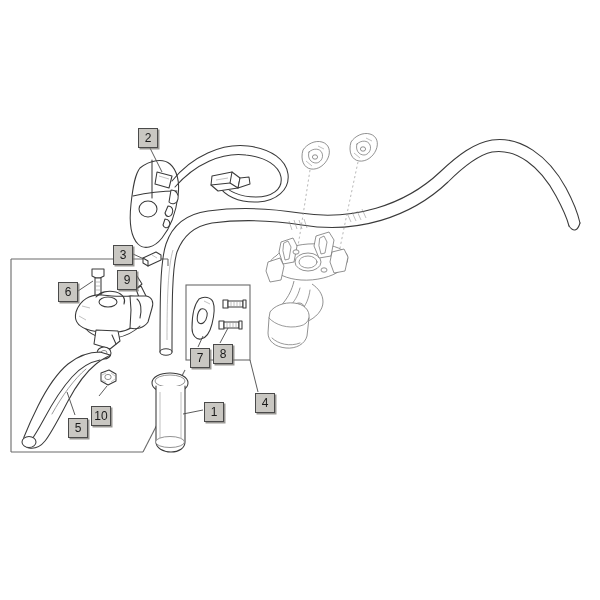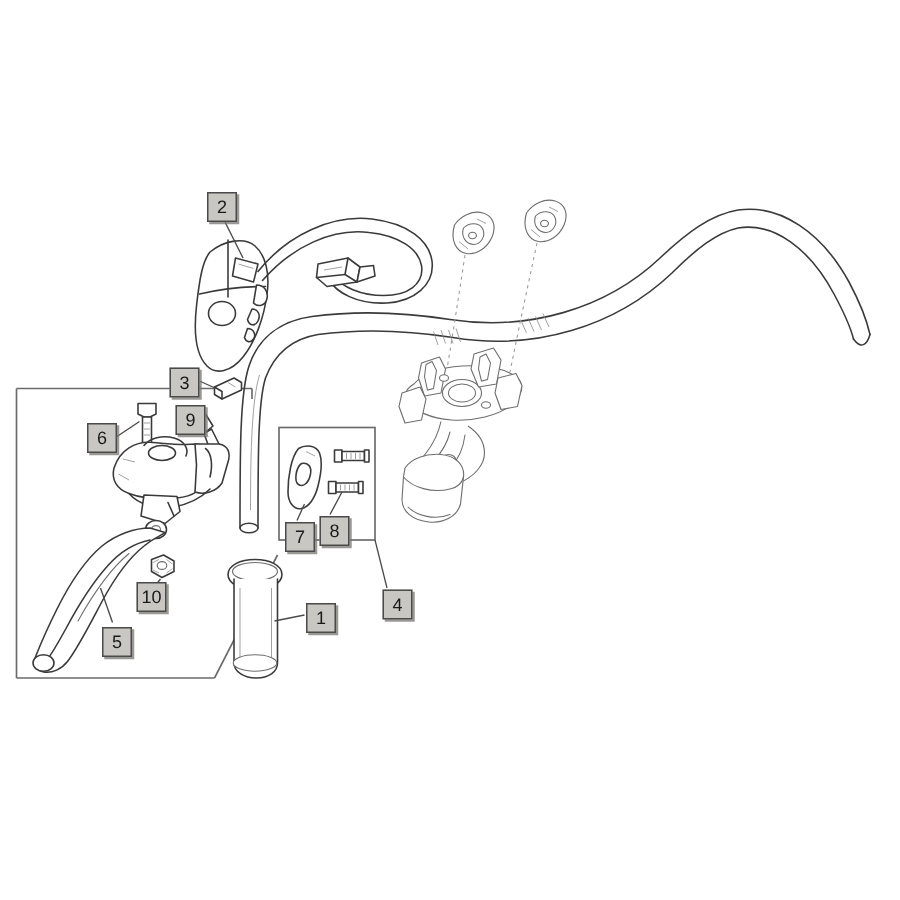--- a/index.html
+++ b/index.html
@@ -341,15 +341,15 @@
 
   <div class="callout" style="left:204px;top:402px;">1</div>
   <div class="callout" style="left:138px;top:128px;">2</div>
   <div class="callout" style="left:113px;top:245px;">3</div>
   <div class="callout" style="left:255px;top:393px;">4</div>
   <div class="callout" style="left:68px;top:418px;">5</div>
   <div class="callout" style="left:58px;top:282px;">6</div>
   <div class="callout" style="left:190px;top:348px;">7</div>
   <div class="callout" style="left:213px;top:344px;">8</div>
   <div class="callout" style="left:117px;top:270px;">9</div>
-  <div class="callout" style="left:91px;top:388px;">10</div>
+  <div class="callout" style="left:91px;top:406px;">10</div>
 
 </div>
 
 </body></html>

